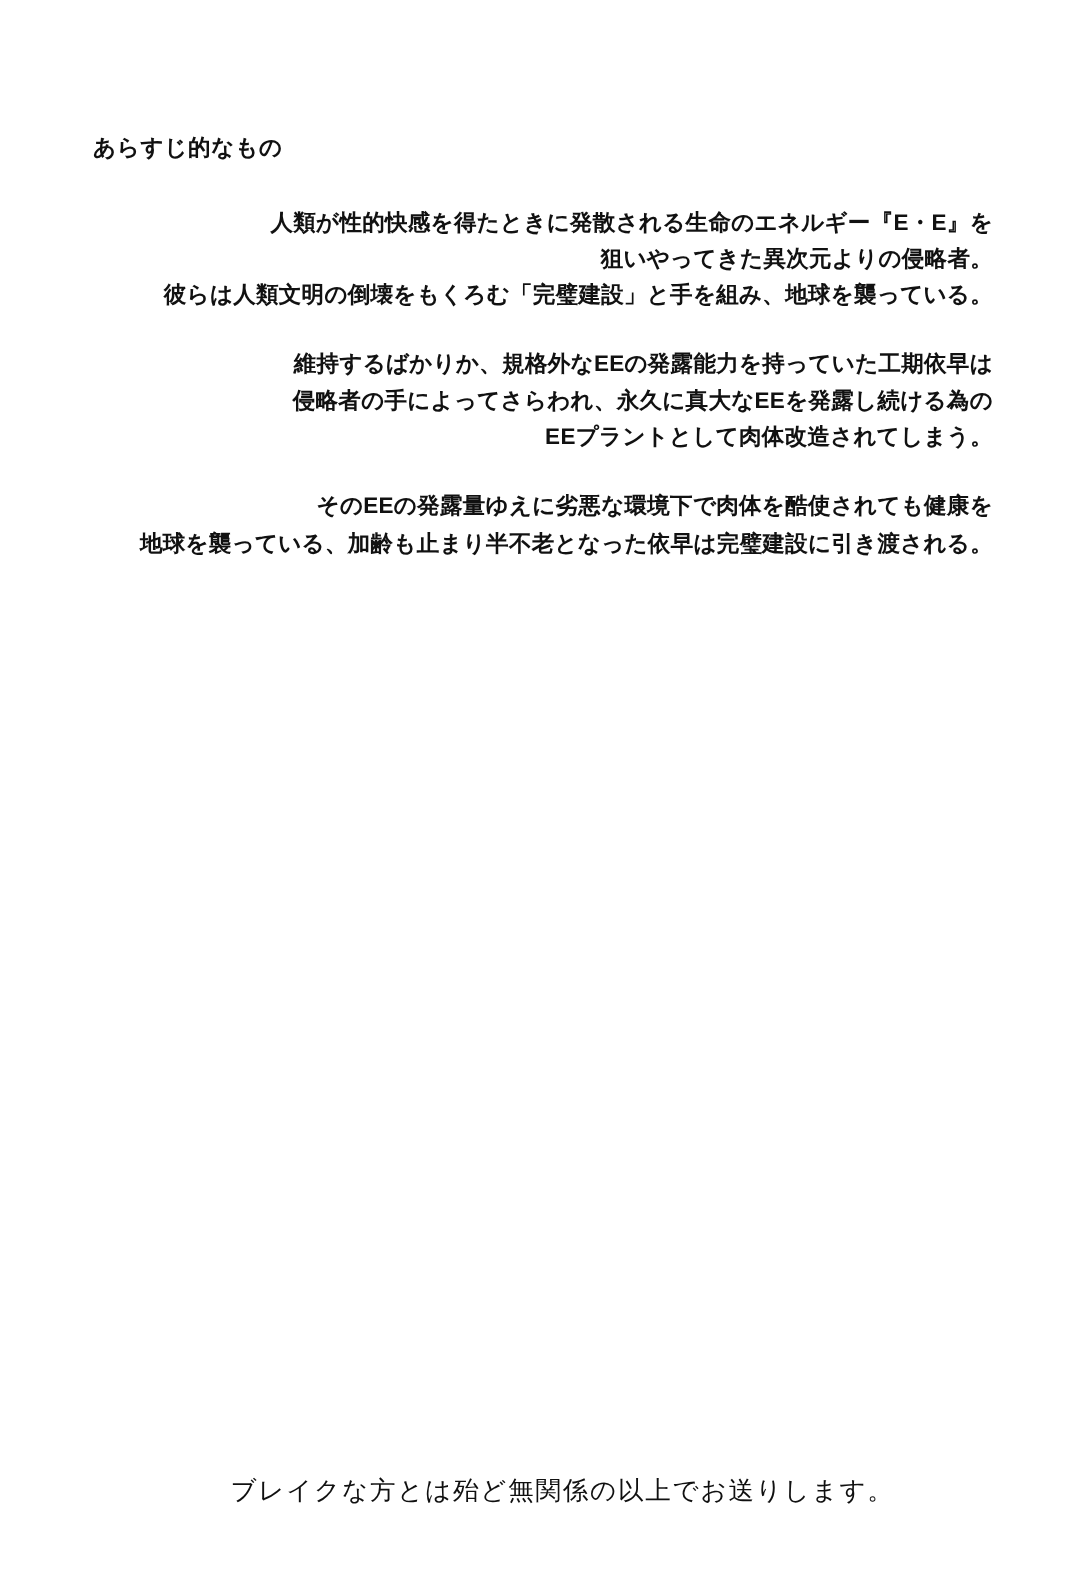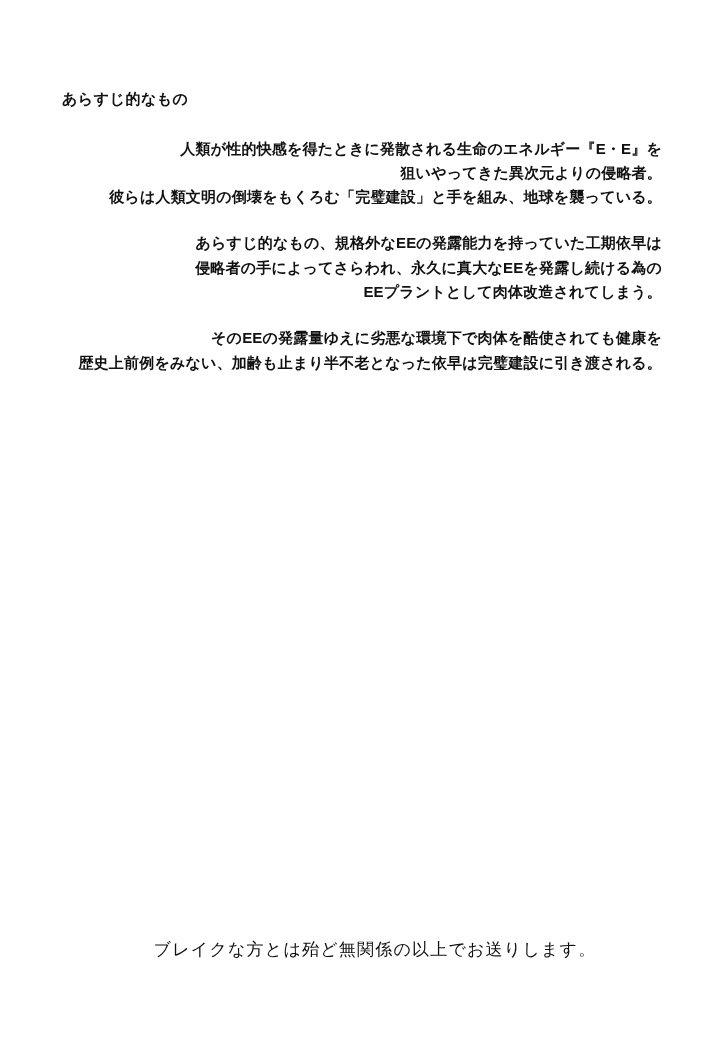--- a/index.html
+++ b/index.html
@@ -56,41 +56,42 @@
     width: 726px;
     text-align: center;
     font-family: "DejaVu Serif", "Liberation Serif", serif;
     font-size: 17px;
     letter-spacing: 1.2px;
     color: #101010;
   }
   .footer-note span {
     display: inline-block;
     padding-left: 24px;
+    margin-top: 44px;
   }
 </style>
 </head>
 <body>
 
 <div class="page">
 
   <div class="content">
 
     <h1 class="heading">あらすじ的なもの</h1>
 
     <p class="para">人類が性的快感を得たときに発散される生命のエネルギー『E・E』を
 狙いやってきた異次元よりの侵略者。
 彼らは人類文明の倒壊をもくろむ「完璧建設」と手を組み、地球を襲っている。</p>
 
-    <p class="para">あらすじ的なもの、規格外なEEの発露能力を持っていた工期依早は
+    <p class="para">維持するばかりか、規格外なEEの発露能力を持っていた工期依早は
 侵略者の手によってさらわれ、永久に真大なEEを発露し続ける為の
 EEプラントとして肉体改造されてしまう。</p>
 
     <p class="para">そのEEの発露量ゆえに劣悪な環境下で肉体を酷使されても健康を
-歴史上前例をみない、加齢も止まり半不老となった依早は完璧建設に引き渡される。</p>
+地球を襲っている、加齢も止まり半不老となった依早は完璧建設に引き渡される。</p>
 
 
   </div>
 
   <div class="footer-note">
     <span>ブレイクな方とは殆ど無関係の以上でお送りします。</span>
   </div>
 
 </div>
 

